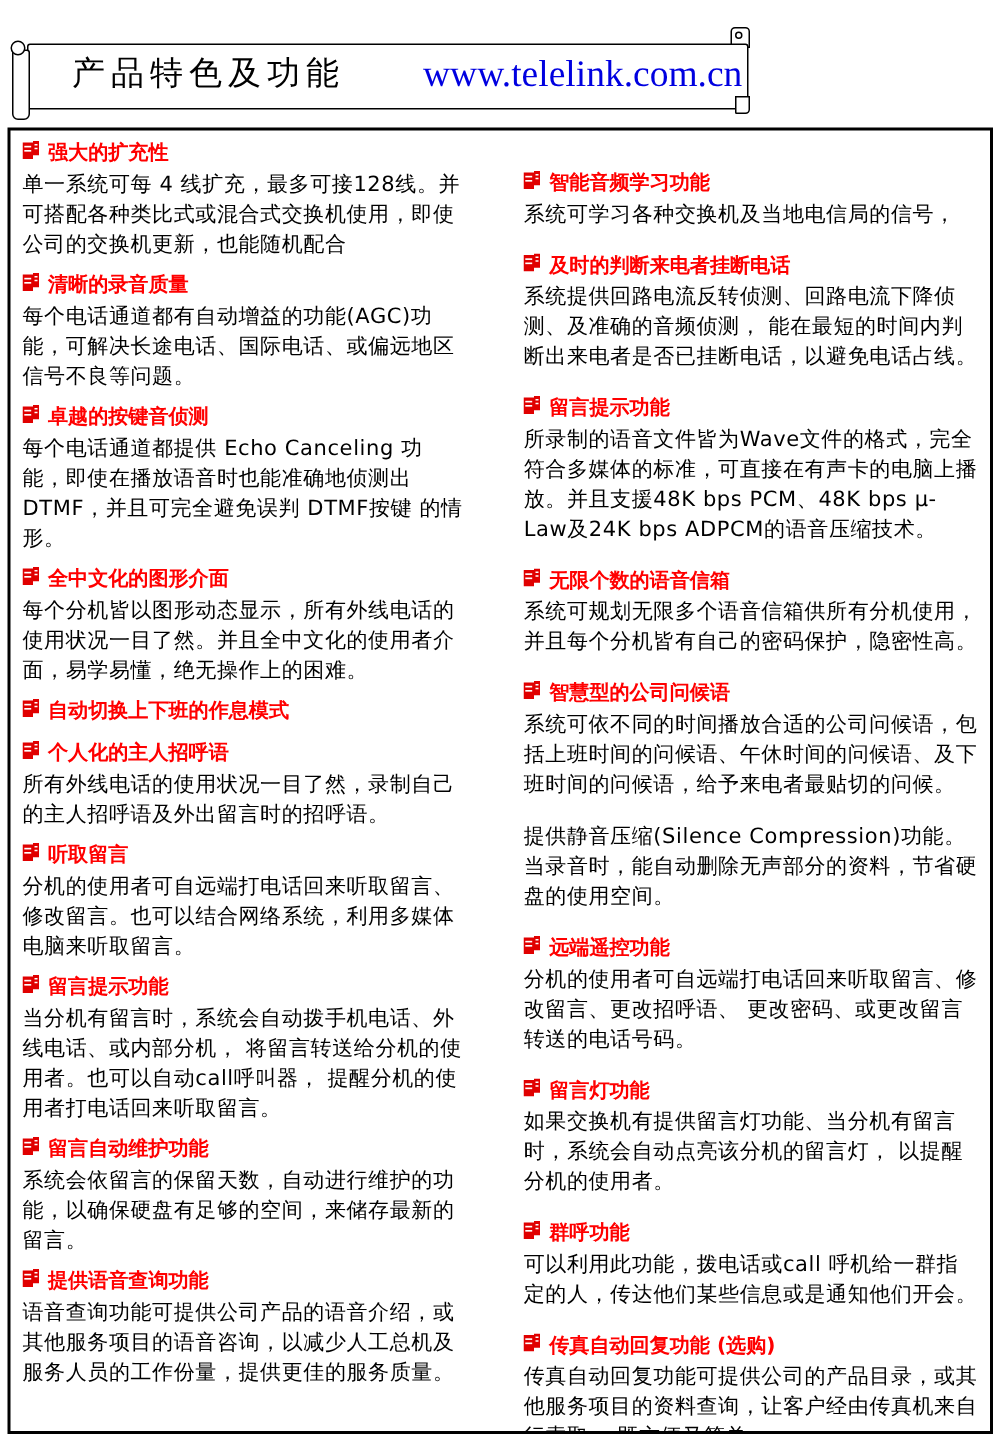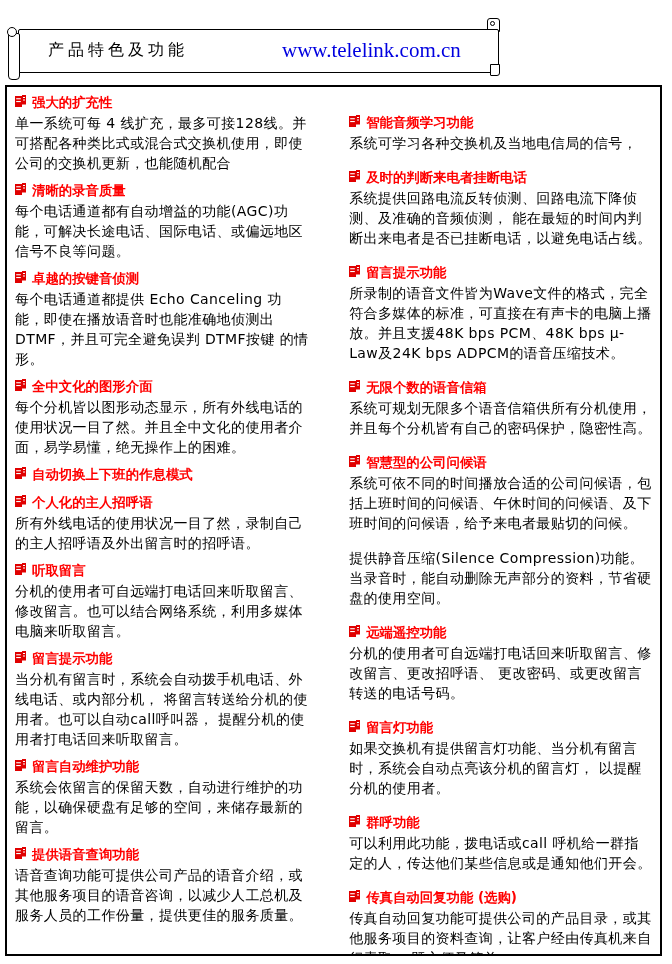--- a/index.html
+++ b/index.html
@@ -15,23 +15,23 @@
   .curl-tr:after{content:"";position:absolute;left:2px;top:2px;width:3px;height:3px;
     border:1px solid #000;border-radius:50%;}
   .curl-br{position:absolute;left:490px;top:64px;width:8px;height:10px;
     border:1px solid #000;background:#fff;border-radius:0 0 3px 1px;}
   .banner-body{position:absolute;left:18px;top:29px;width:479px;height:42px;
     border:1px solid #000;background:#fff;border-radius:2px;}
   .banner-roll{position:absolute;left:8px;top:33px;width:10px;height:45px;
     border:1px solid #000;background:#fff;border-radius:2px 2px 4px 4px;}
   .banner-roll-cap{position:absolute;left:7px;top:27px;width:8px;height:8px;
     border:1px solid #000;background:#fff;border-radius:50%;}
-  .banner-title{position:absolute;left:48px;top:37px;font-size:16px;line-height:26px;
+  .banner-title{position:absolute;left:48px;top:37px;font-size:22px;line-height:26px;
     color:#000;letter-spacing:4px;white-space:nowrap;}
-  .banner-url{position:absolute;left:282px;top:38px;font-size:21px;line-height:24px;
+  .banner-url{position:absolute;left:282px;top:38px;font-size:25px;line-height:24px;
     font-family:"Liberation Serif","DejaVu Serif",serif;color:#0000e0;white-space:nowrap;}
   
   .content-box{position:absolute;left:5px;top:85px;width:657px;height:871px;
     border:2px solid #000;box-sizing:border-box;padding:6px 8px 0 8px;
     display:flex;gap:40px;overflow:hidden;background:#fff;}
   .col{display:flex;flex-direction:column;}
   .col-left{width:304px;gap:8px;}
   .col-right{width:313px;gap:15px;padding-top:20px;}
   .section{}
   .sec-head{display:flex;align-items:center;gap:6px;

